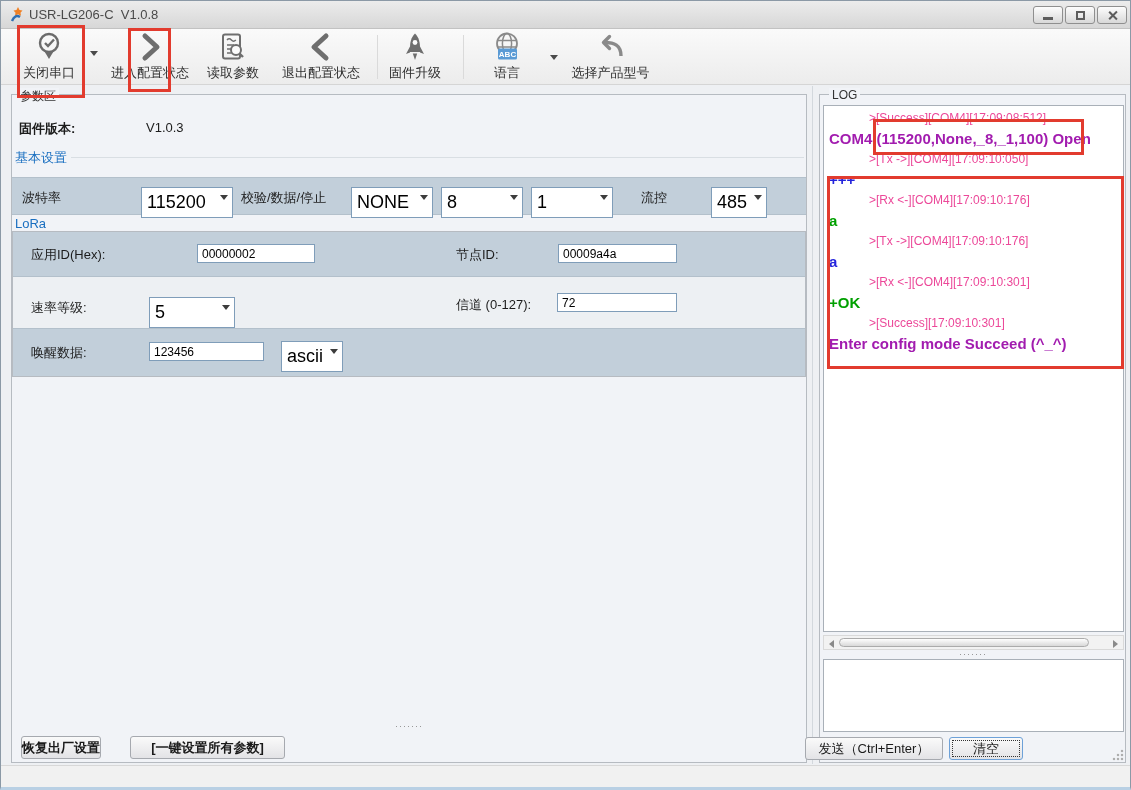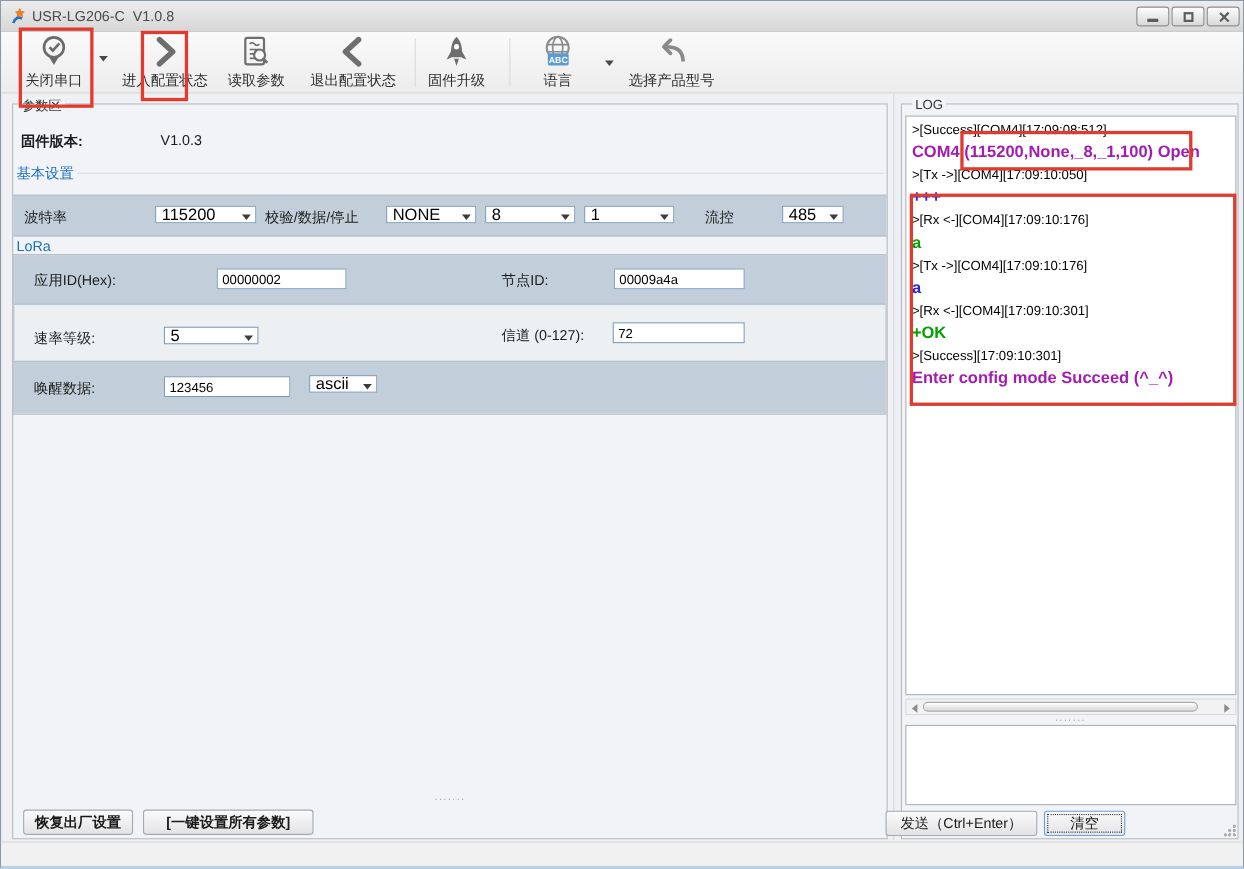--- a/index.html
+++ b/index.html
@@ -33,32 +33,32 @@
   
   .groupbox { position:absolute; border:1px solid #b6bbc1; background:#f1f3f7; }
   .gb-label { position:absolute; font-size:12px; color:#333; background:#f1f3f7; padding:0 3px; }
   .section-label { position:absolute; font-size:13px; color:#1a6fc0; }
   .hline { position:absolute; height:1px; background:#d9dee3; }
   
   .row-dark { position:absolute; background:#c2cfda; border-top:1px solid #b3c0cb; border-bottom:1px solid #b3c0cb; }
   .flabel { position:absolute; font-size:13px; color:#1c1c1c; white-space:nowrap; }
   .finput { position:absolute; height:19px; border:1px solid #7f9db9; background:#fff; font-size:12px;
     font-family:"Liberation Sans","DejaVu Sans",sans-serif; padding:0 4px; color:#000; }
-  .dd { position:absolute; height:16px; border:1px solid #7f9db9; background:#fff; font-size:15px; color:#000;
+  .dd { position:absolute; height:31px; border:1px solid #7f9db9; background:#fff; font-size:18px; color:#000;
     display:flex; align-items:center; padding-left:5px; }
   .dd .dd-arrow { position:absolute; right:4px; top:7px; width:0; height:0;
     border-left:4px solid transparent; border-right:4px solid transparent; border-top:5px solid #3c3c3c; }
   
   .pushbtn { position:absolute; height:23px; border:1px solid #a6a9af; border-radius:3px;
     background:linear-gradient(#fafafa,#e3e3e6); font-size:13px; font-weight:bold; color:#1a1a1a;
     display:flex; align-items:center; justify-content:center; white-space:nowrap; padding:0 8px; }
   .pushbtn.focused { border-color:#6da1d8; outline:1px dotted #333; outline-offset:-4px; }
   
   .log-area { position:absolute; background:#fff; border:1px solid #a9b0b8; overflow:hidden; white-space:nowrap; padding:3px 5px; }
-  .log-meta { font-size:12px; line-height:19px; color:#000000; }
+  .log-meta { font-size:12px; line-height:19px; color:#ec4899;margin-left:40px; }
   .log-success { font-size:15px; line-height:22px; font-weight:bold; color:#a21caf; }
   .log-tx { font-size:15px; line-height:22px; font-weight:bold; color:#2424dc; }
   .log-rx { font-size:15px; line-height:22px; font-weight:bold; color:#00a000; }
   .sendbox { position:absolute; background:#fff; border:1px solid #a9b0b8; resize:none;
     font-family:"Liberation Sans","DejaVu Sans",sans-serif; font-size:12px; padding:3px; }
   
   .hscroll { position:absolute; height:15px; background:#f2f2f2; border:1px solid #d9d9d9; }
   .hs-arrow { position:absolute; top:4px; width:0; height:0; border-top:4px solid transparent; border-bottom:4px solid transparent; }
   .hs-left { left:5px; border-right:5px solid #8a8a8a; }
   .hs-right { right:5px; border-left:5px solid #8a8a8a; }
@@ -245,21 +245,21 @@
   <div class="row-dark" style="left:12px; top:327px; width:792px; height:48px; border-bottom:none;"></div>
   <span class="flabel" style="left:30px; top:343px;">唤醒数据:</span>
   <input class="finput" style="left: 148px; top: 341px; width: 115px;" value="123456">
   <div class="dd" style="left:280px; top:340px; width:62px;">
     <span>ascii</span>
       <span class="dd-arrow"></span>
   </div>
 
   <div class="dots" style="left:368px; top:720px; width:80px;">·······</div>
 
-  <div class="pushbtn" style="left:20px; top:735px; width:100px;">恢复出厂设置</div>
+  <div class="pushbtn" style="left:20px; top:735px; width:80px;">恢复出厂设置</div>
   <div class="pushbtn" style="left:129px; top:735px; width:155px;">[一键设置所有参数]</div>
 
   <div class="groupbox" style="left:818px; top:93px; width:307px; height:669px;"></div>
   <span class="gb-label" style="left:828px; top:87px;">LOG</span>
 
   <div class="log-area" style="left:822px; top:104px; width:301px; height:527px;">
     <div class="log-meta">&gt;[Success][COM4][17:09:08:512]</div>
     <div class="log-success">COM4 (115200,None,_8,_1,100) Open</div>
     <div class="log-meta">&gt;[Tx -&gt;][COM4][17:09:10:050]</div>
     <div class="log-tx">+++</div>

